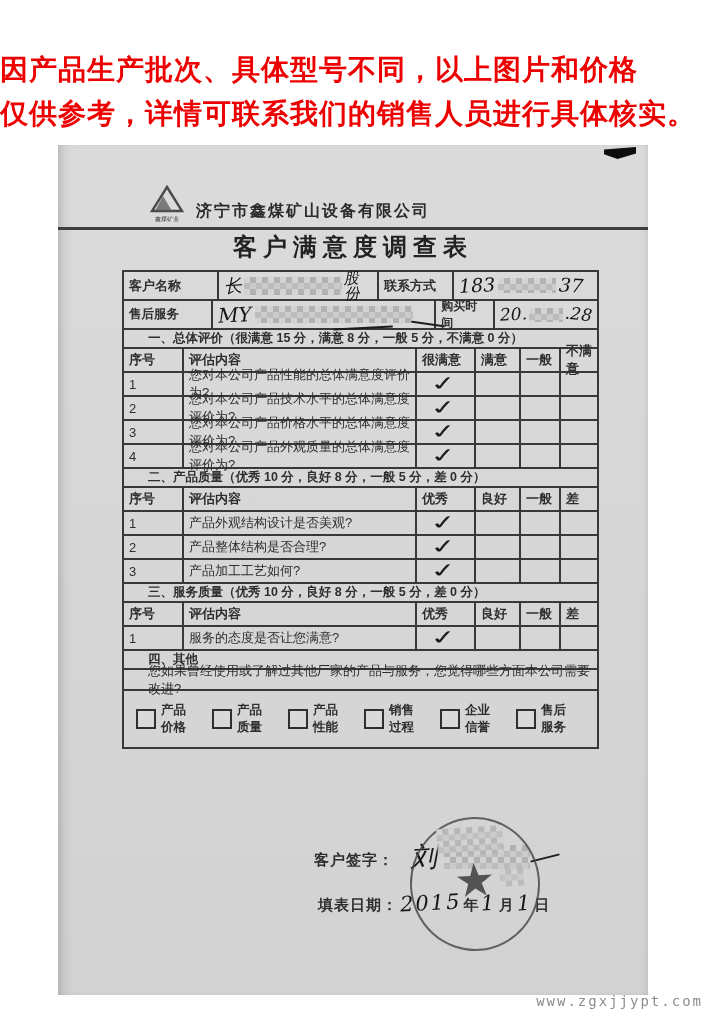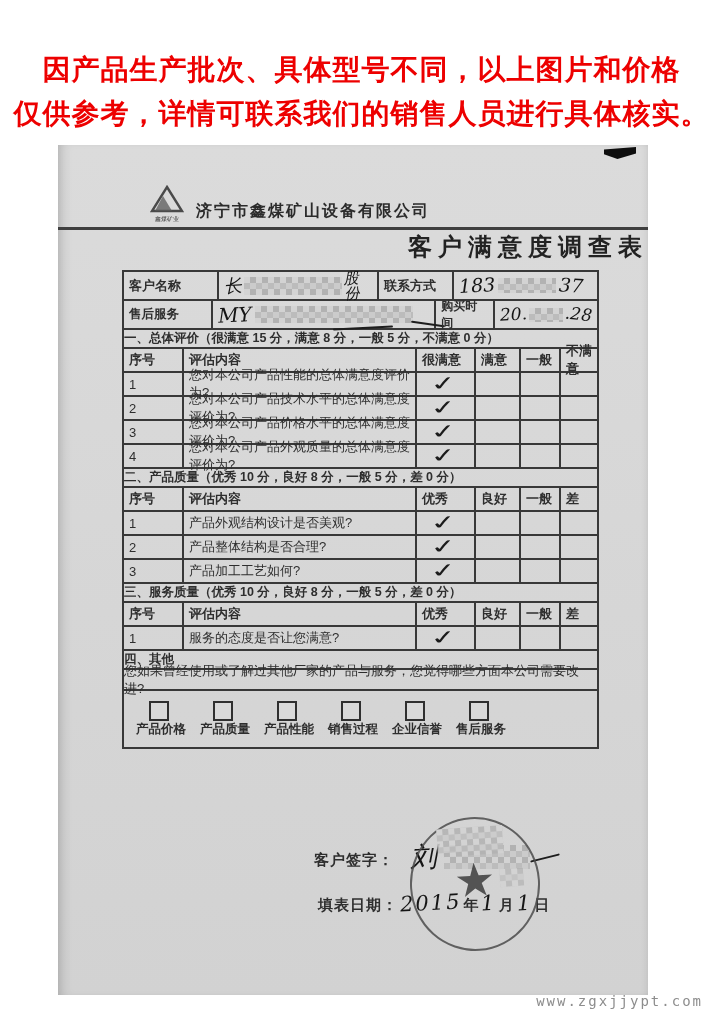--- a/index.html
+++ b/index.html
@@ -1,31 +1,31 @@
 <!DOCTYPE html>
 <html><head>
 <meta charset="utf-8">
 <style>
   html,body{margin:0;padding:0;background:#ffffff;}
   .page{position:relative;width:723px;height:1024px;background:#ffffff;overflow:hidden;
         font-family:"Liberation Sans","DejaVu Sans",sans-serif;color:#2e2e2e;}
   
-  .notice{position:absolute;top:48px;left:0;width:723px;text-align:center;
+  .notice{position:absolute;top:48px;left:0;width:723px;text-align:left;
           color:#ed0000;font-weight:bold;font-size:28px;line-height:44px;letter-spacing:1px;}
   
   .scan{position:absolute;left:58px;top:145px;width:590px;height:850px;
         background:linear-gradient(180deg,#dbdbdb 0%,#d6d6d6 55%,#d2d2d2 100%);
         box-shadow:inset 10px 0 14px -10px rgba(0,0,0,.28), inset -6px 0 10px -8px rgba(0,0,0,.18);}
   .corner-mark{position:absolute;top:2px;right:12px;width:32px;height:12px;background:#0e0e0e;
                clip-path:polygon(0 20%,100% 0,100% 55%,42% 100%,0 60%);}
   .co-header{position:absolute;left:0;top:40px;width:100%;height:42px;border-bottom:3px solid #3f3f3f;}
   .logo{position:absolute;left:86px;top:0px;width:46px;text-align:center;}
   .logo-text{font-size:6px;color:#333;letter-spacing:0px;display:block;margin-top:-2px;}
   .co-name{position:absolute;left:138px;top:16px;font-size:16px;font-weight:bold;color:#2b2b2b;letter-spacing:2px;}
-  .form-title{position:absolute;left:0;top:86px;width:100%;text-align:right;
+  .form-title{position:absolute;left:0;top:86px;width:100%;text-align:center;
               font-family:"Liberation Serif","DejaVu Serif",serif;
               font-size:24px;font-weight:bold;letter-spacing:6px;color:#222;}
   
   .ftable{position:absolute;left:64px;top:125px;width:477px;border:2px solid #383838;box-sizing:border-box;}
   .trow{display:flex;border-bottom:2px solid #383838;box-sizing:border-box;align-items:stretch;}
   .trow:last-child{border-bottom:none;}
   .cell{border-right:2px solid #383838;box-sizing:border-box;padding:3px 5px;
         font-size:13px;display:flex;align-items:center;position:relative;overflow:visible;}
   .cell:last-child{border-right:none;flex:1;}
   .c-no{width:60px;}
@@ -39,33 +39,33 @@
   .c-il2{width:75px;font-weight:bold;}
   .c-pv{width:238px;}
   .c-il3{width:62px;font-weight:bold;font-size:12px;}
   .r-info{height:29px;}
   .r-para{height:72px;}
   .r-sec{height:19px;}
   .r-hdr{height:24px;}
   .r-eval{height:24px;}
   .r-q{height:21px;}
   .r-cb{height:56px;}
-  .sec-cell{flex:1;border-right:none;font-weight:bold;font-size:12.5px;padding-left:0;}
+  .sec-cell{flex:1;border-right:none;font-weight:bold;font-size:12.5px;padding-left:0;margin-left:24px;}
   .hdr-cell{font-weight:bold;}
   .para-cell{flex:1;border-right:none;align-items:flex-start;padding:3px 7px;}
   .para-text{font-size:12px;line-height:1.22;text-align:justify;text-indent:2em;color:#333;}
   
   .check{display:inline-block;margin-left:8px;font-size:19px;color:#1b1b1b;
          transform:scaleX(1.7) rotate(-9deg);transform-origin:left center;line-height:1;}
   .hw{font-family:"DejaVu Serif","Liberation Serif",serif;font-style:italic;color:#151515;
       display:inline-block;transform:rotate(-3deg);line-height:1;}
   .mosaic{display:inline-block;vertical-align:middle;
           background:conic-gradient(#b2b2b2 25%,#cbcbcb 0 50%,#bcbcbc 0 75%,#d3d3d3 0) 0 0/12px 12px;}
   .cb-wrap{flex:1;border-right:none;display:flex;align-items:center;gap:0;padding-left:12px;}
-  .cb-item{display:flex;align-items:center;margin-right:14px;flex-direction:column;}
+  .cb-item{display:flex;align-items:center;margin-right:14px;}
   .cb-box{width:16px;height:16px;border:2px solid #2f2f2f;background:#d9d9d9;margin-right:5px;flex:none;}
   .cb-label{font-size:12.5px;font-weight:bold;}
   
   .sig-line{position:absolute;left:256px;top:706px;font-size:15px;font-weight:bold;letter-spacing:1px;}
   .sig-hw{position:absolute;left:352px;top:698px;font-size:27px;}
   .sig-mosaic{position:absolute;left:386px;top:700px;width:86px;height:24px;}
   .date-line{position:absolute;left:260px;top:748px;font-size:15px;font-weight:bold;letter-spacing:1px;}
   .date-hw{font-size:21px;font-weight:normal;letter-spacing:2px;margin:0 2px;}
   .stamp{position:absolute;left:352px;top:672px;width:126px;height:130px;border:2px solid #4c4c4c;
          border-radius:50%;opacity:.85;transform:rotate(-4deg);}

